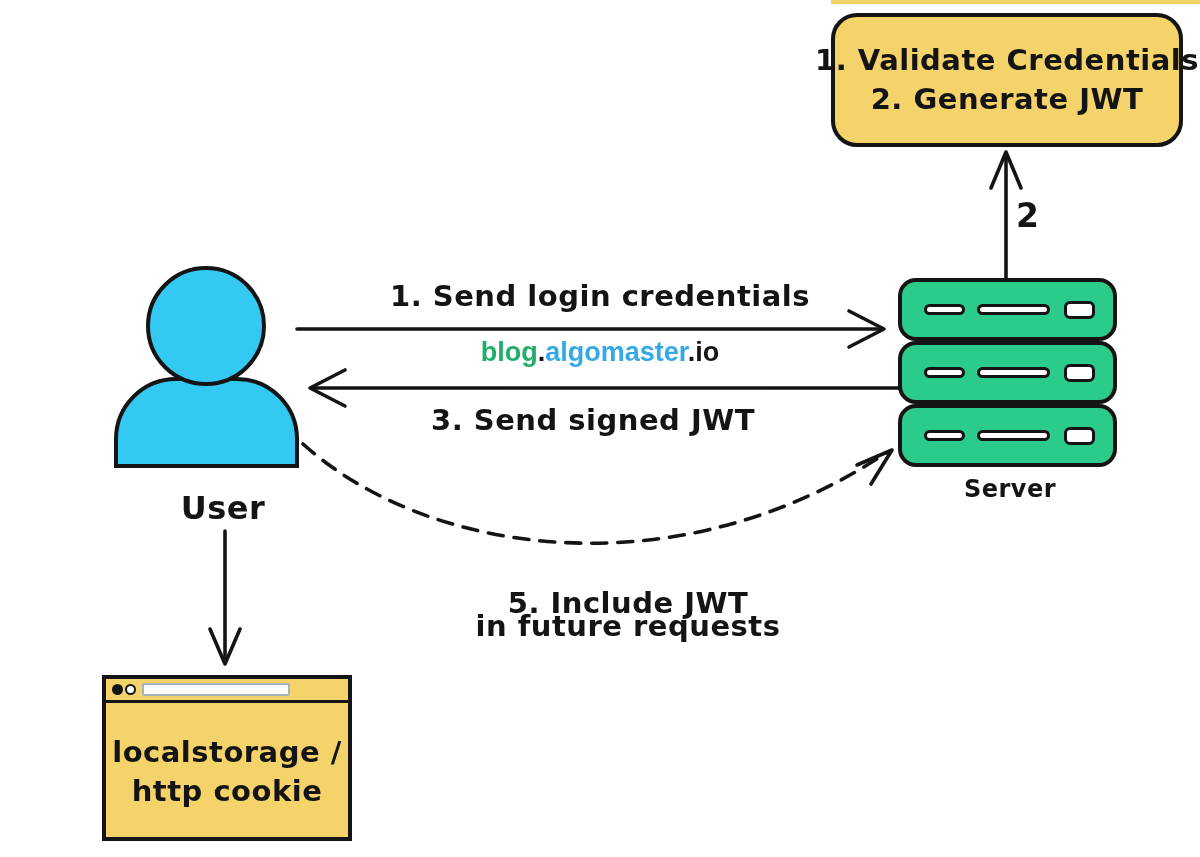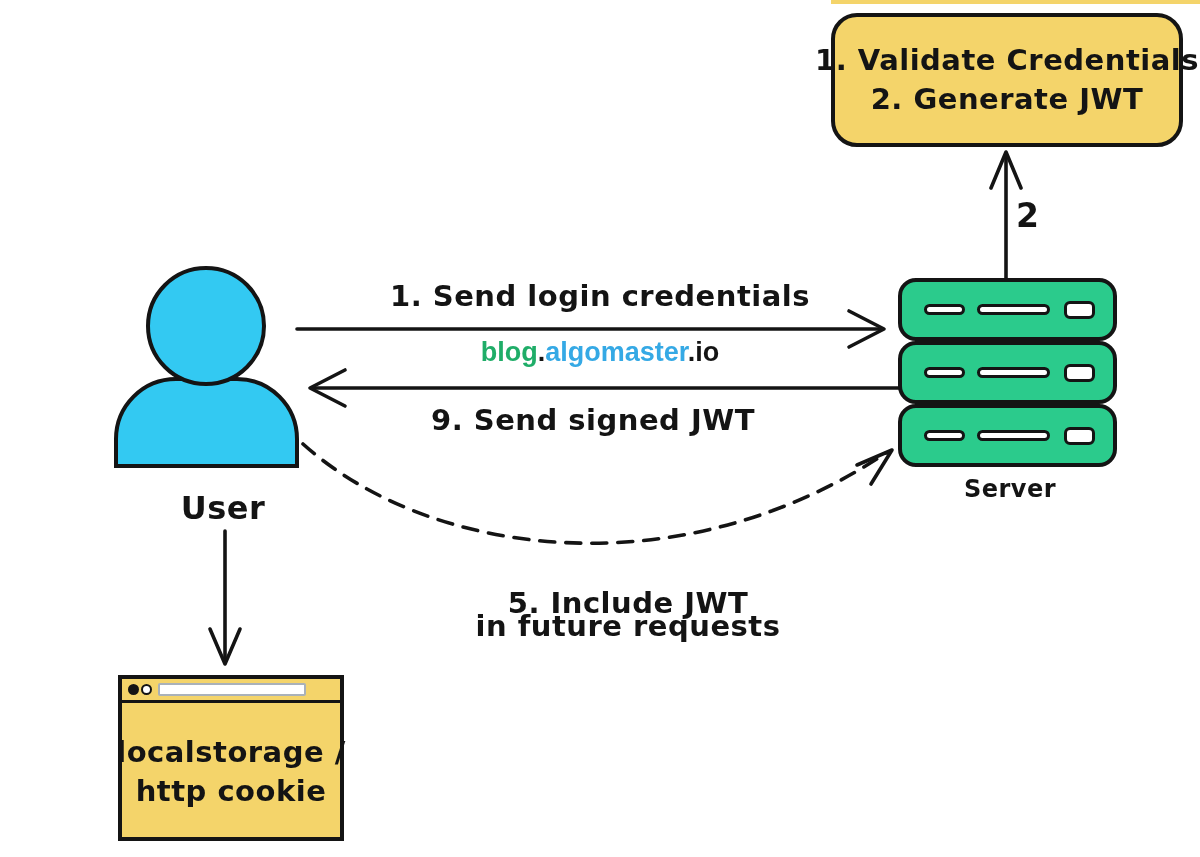--- a/index.html
+++ b/index.html
@@ -81,26 +81,25 @@
     background: #ffffff;
     border: 3px solid var(--stroke, #111111);
     box-sizing: border-box;
   }
   .slot-small { width: 41px; height: 11px; border-radius: 7px; margin-right: 12px; }
   .slot-long  { width: 73px; height: 11px; border-radius: 7px; margin-right: 14px; }
   .slot-square{ width: 31px; height: 18px; border-radius: 6px; }
 
   
   .storage-box {
-    left: 102px; top: 675px; width: 226px; height: 166px;
+    left: 102px; top: 675px; width: 250px; height: 166px;
     background: var(--yellow, #F4D464);
     border: 4px solid var(--stroke, #111111);
     box-sizing: border-box;
     z-index: 1;
-    margin-left: 16px;
   }
   .storage-bar {
     height: 21px;
     border-bottom: 3px solid var(--stroke, #111111);
     display: flex; align-items: center;
     padding: 0 6px;
   }
   .dot { width: 11px; height: 11px; border-radius: 50%; box-sizing: border-box; }
   .dot-filled { background: var(--stroke, #111111); margin-right: 2px; }
   .dot-open { background: #ffffff; border: 2.5px solid var(--stroke, #111111); margin-right: 6px; }
@@ -179,21 +178,21 @@
   </div>
   <div class="abs server-row" style="top:404px;">
     <div class="slot slot-small"></div>
     <div class="slot slot-long"></div>
     <div class="slot slot-square"></div>
   </div>
   <div class="abs comic" style="left:860px; top:473px; width:300px; font-size:24px;">Server</div>
 
   <div class="abs comic" style="left:350px; top:277px; width:500px; font-size:29px;">1. Send login credentials</div>
 
-  <div class="abs comic" style="left:343px; top:401px; width:500px; font-size:29px;">9. Send signed JWT</div>
+  <div class="abs comic" style="left:343px; top:401px; width:500px; font-size:29px;">3. Send signed JWT</div>
 
   <div class="abs comic" style="left:428px; top:584px; width:400px; font-size:29px;">5. Include JWT</div>
   <div class="abs comic" style="left:428px; top:607px; width:400px; font-size:29px;">in future requests</div>
 
 
   <div class="abs watermark">
     <span class="wm-green">blog</span><span class="wm-dark">.</span><span class="wm-blue">algomaster</span><span class="wm-dark">.</span><span class="wm-dark">io</span>
   </div>
 
   <div class="abs storage-box">

